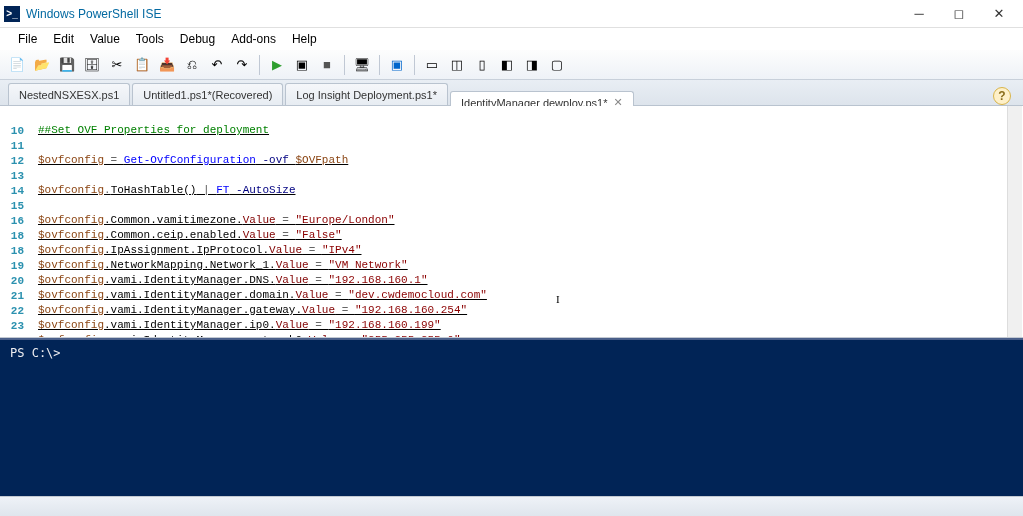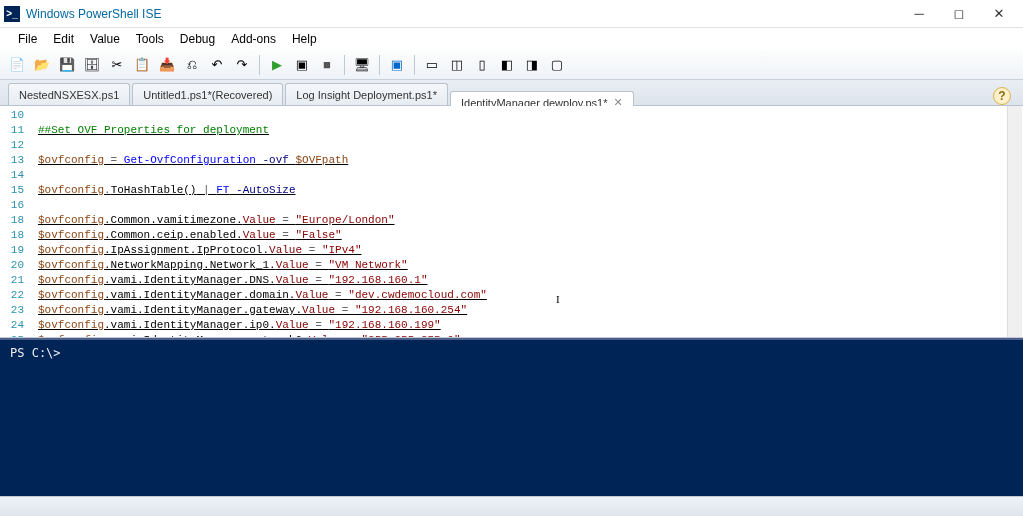--- a/index.html
+++ b/index.html
@@ -114,23 +114,24 @@
     font-family: Consolas, "Courier New", monospace;
     font-size: 11px;
     line-height: 15px;
     overflow: hidden;
     border-bottom: 1px solid #c3c9d2;
   }
   .gutter {
     background: #fff;
     color: #2b91af;
     text-align: right;
-    padding: 2px 8px 2px 4px;
+    padding: 18px 8px 2px 4px;
     user-select: none;
     min-width: 32px;
+    font-weight: bold;
   }
   .gutter div { height: 15px; }
   .code {
     padding: 2px 6px;
     white-space: pre;
     text-decoration: underline;
   }
   .code .line { height: 15px; }
   .c-comment { color: #008000; }
   .c-var     { color: #8b4513; }

